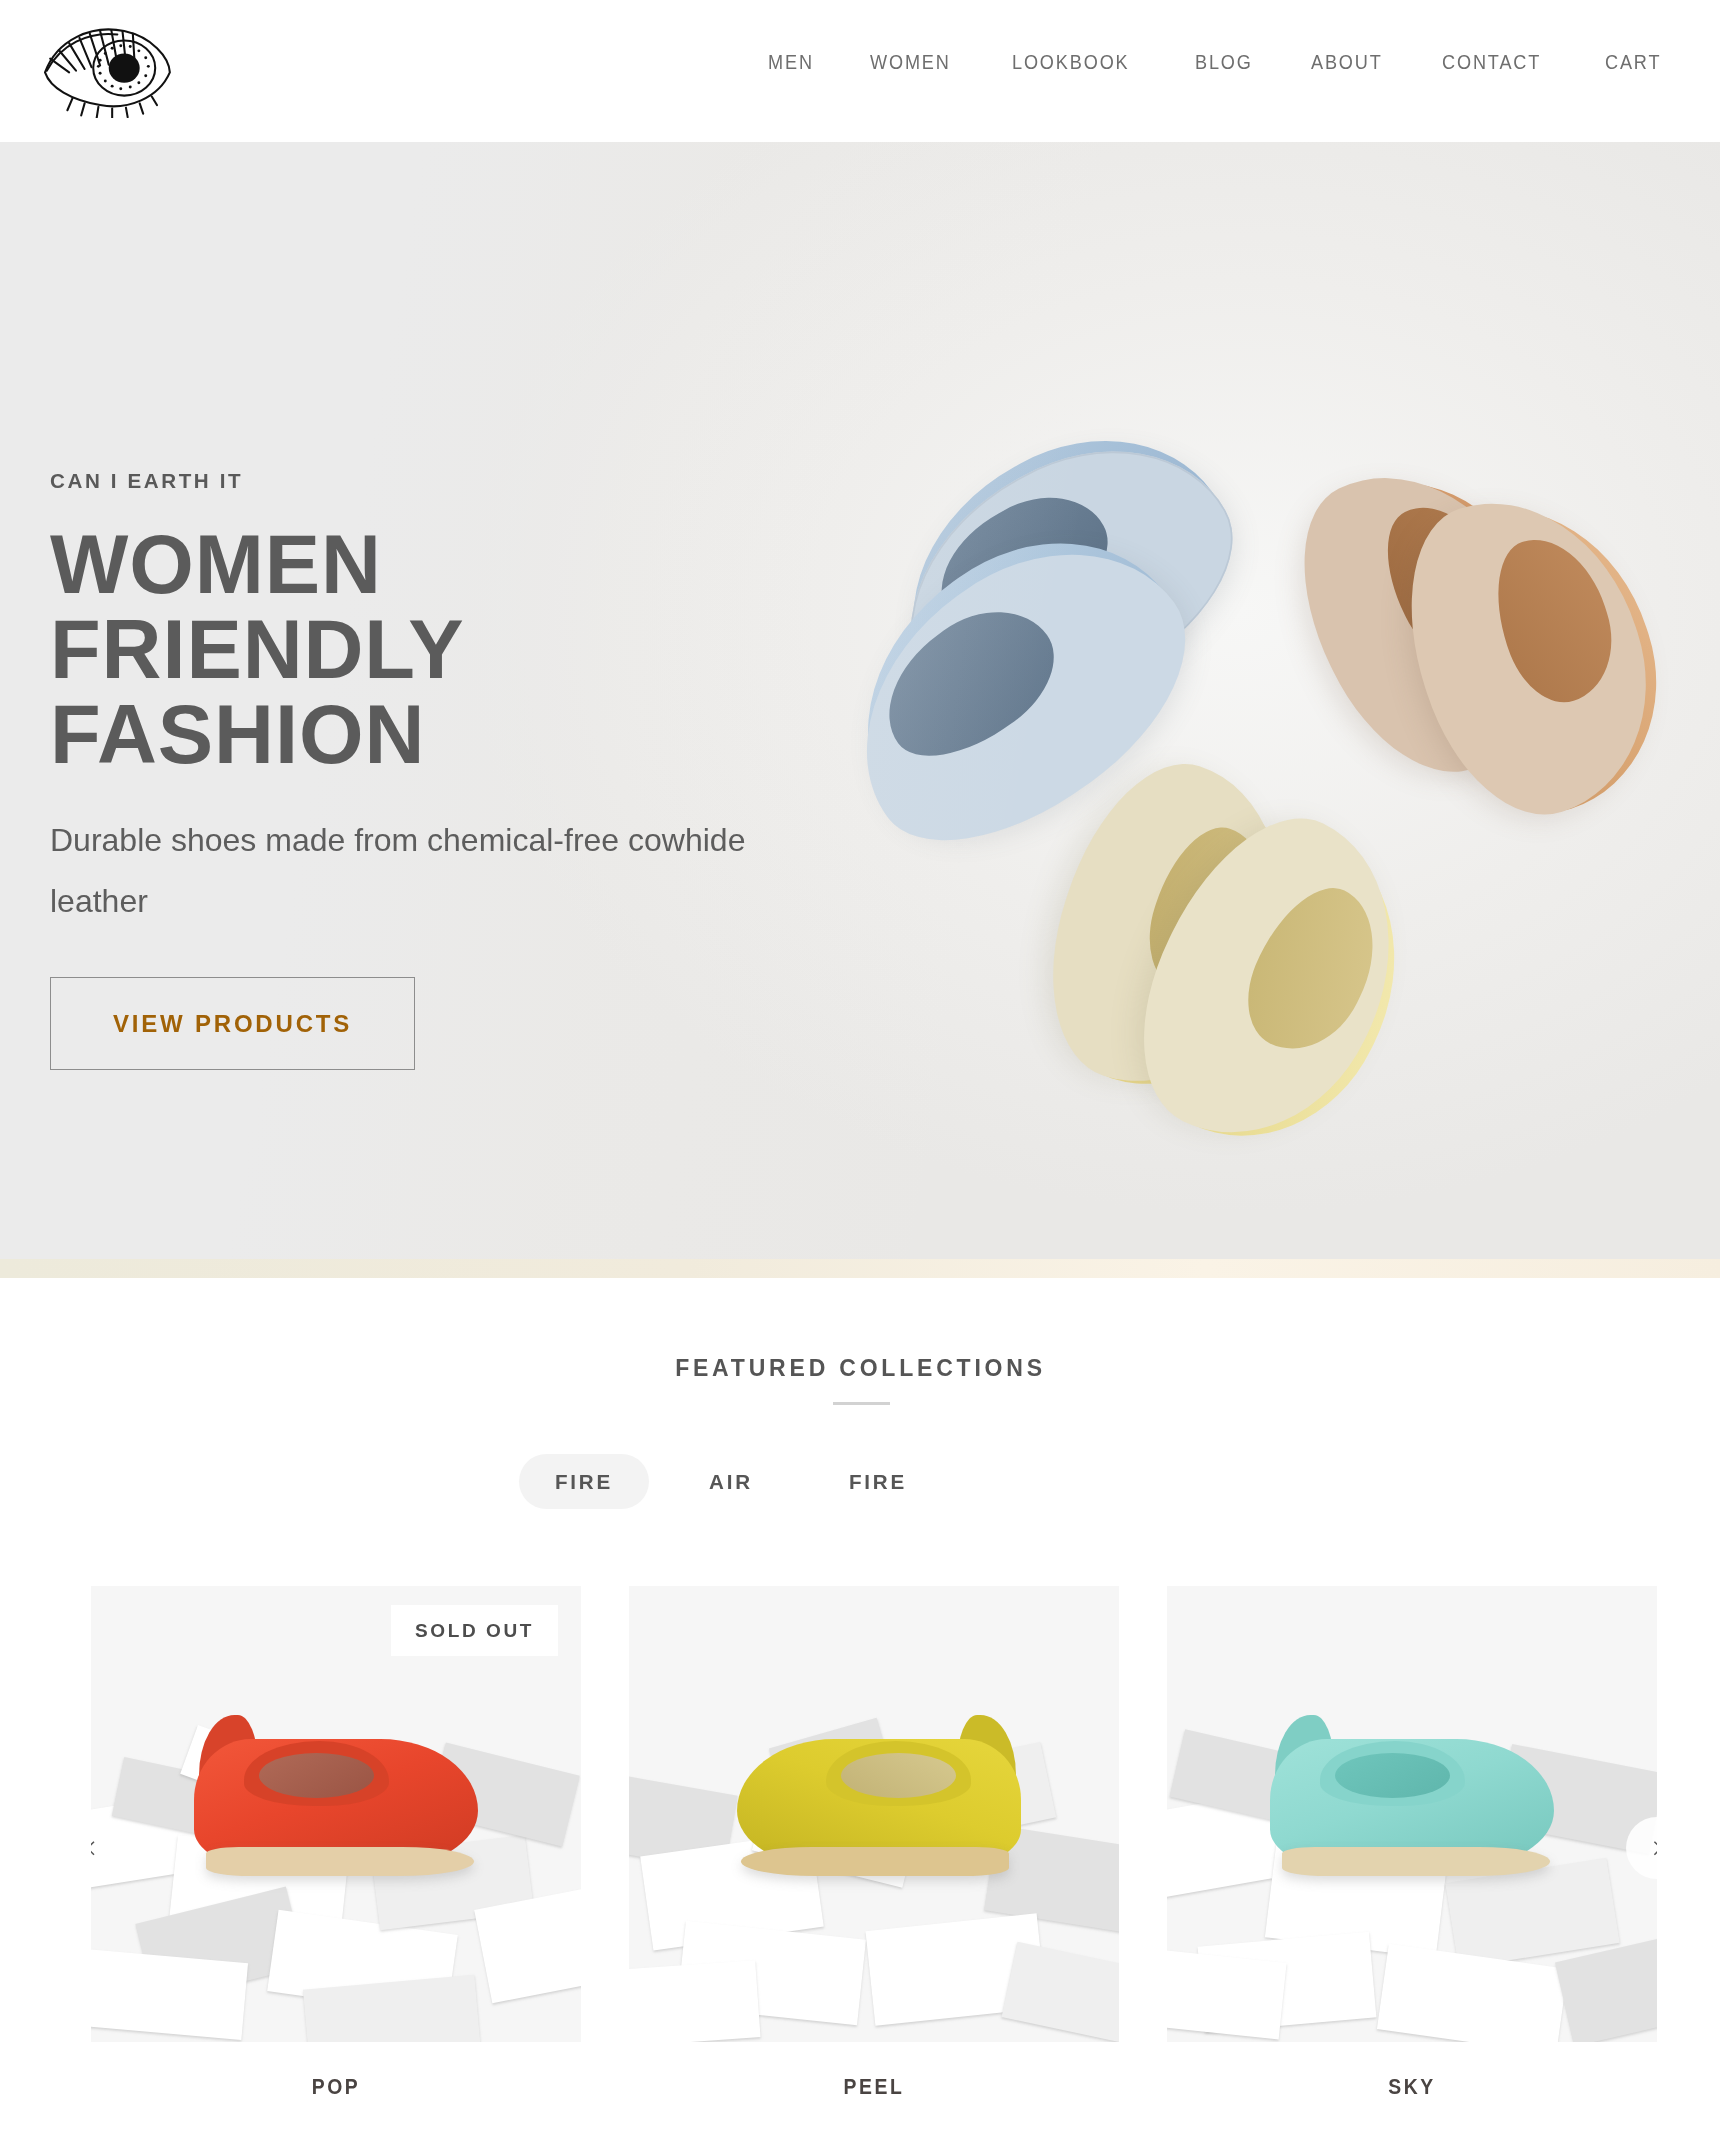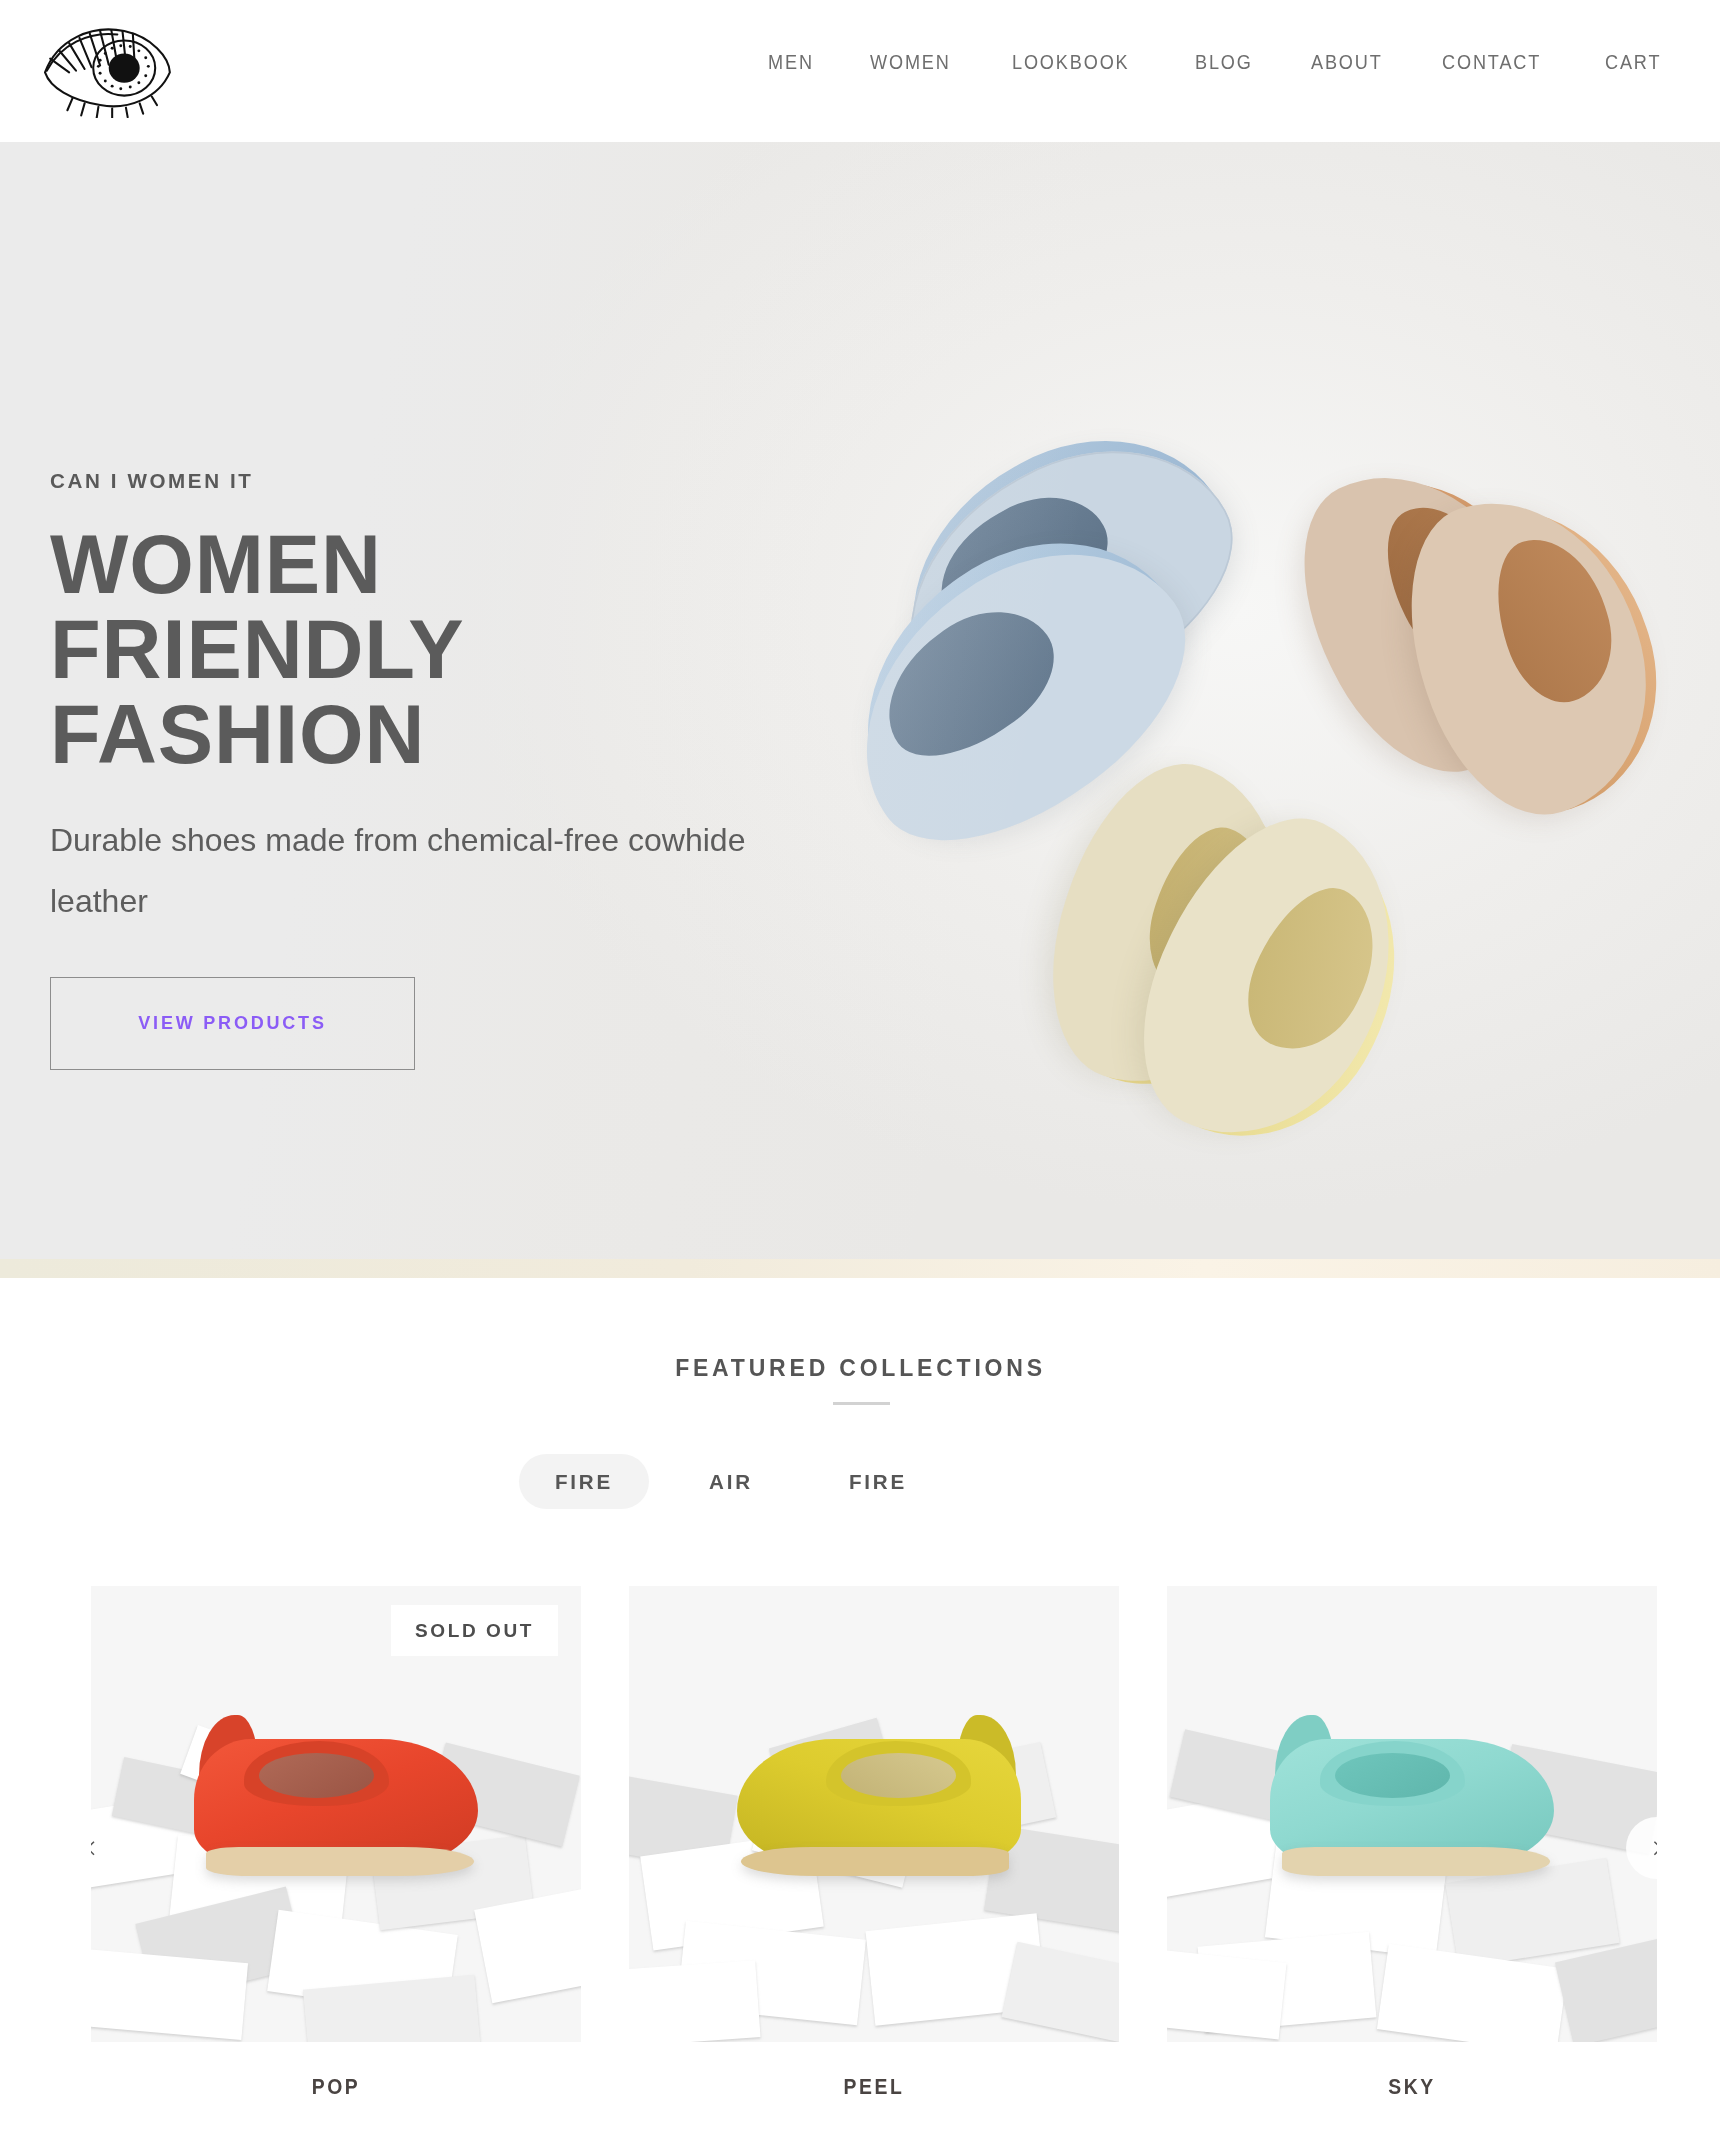--- a/index.html
+++ b/index.html
@@ -235,22 +235,22 @@
     margin-bottom: 45px;
   }
   .hero-btn {
     display: inline-flex;
     align-items: center;
     justify-content: center;
     width: 365px;
     height: 93px;
     border: 0.9px solid #8d8d8d;
     background: transparent;
-    color: #8b5cf6;
-    font-size: 18px;
+    color: #a16207;
+    font-size: 24px;
     font-weight: bold;
     letter-spacing: 2.8px;
     cursor: pointer;
   }
 
   
   .featured {
     position: absolute;
     top: 1278px; left: 0;
     width: 1721px;
@@ -479,21 +479,21 @@
       <div class="sole"></div>
         <div class="opening"></div>
     </div>
     <div class="shoe shoe-yellow-2">
       <div class="sole"></div>
         <div class="opening"></div>
     </div>
   </div>
 
   <div class="hero-copy">
-    <div class="eyebrow">CAN I WOMEN IT</div>
+    <div class="eyebrow">CAN I EARTH IT</div>
     <h1 class="hero-title">WOMEN FRIENDLY FASHION</h1>
     <p class="hero-sub">Durable shoes made from chemical-free cowhide leather</p>
     <button class="hero-btn">VIEW PRODUCTS</button>
   </div>
 
   <div class="hero-strip"></div>
 </section>
 
 <section class="featured">
   <h2 class="featured-title">FEATURED COLLECTIONS</h2>

